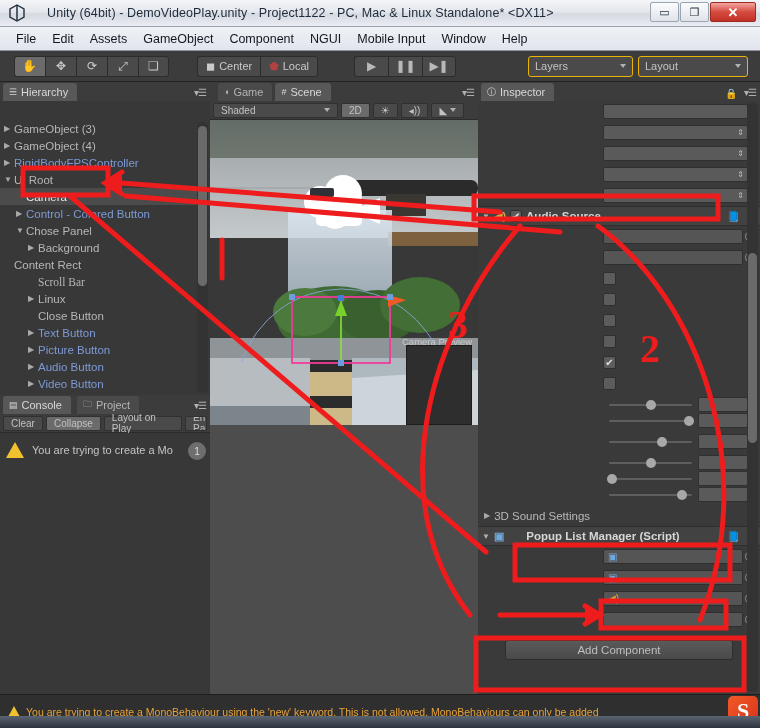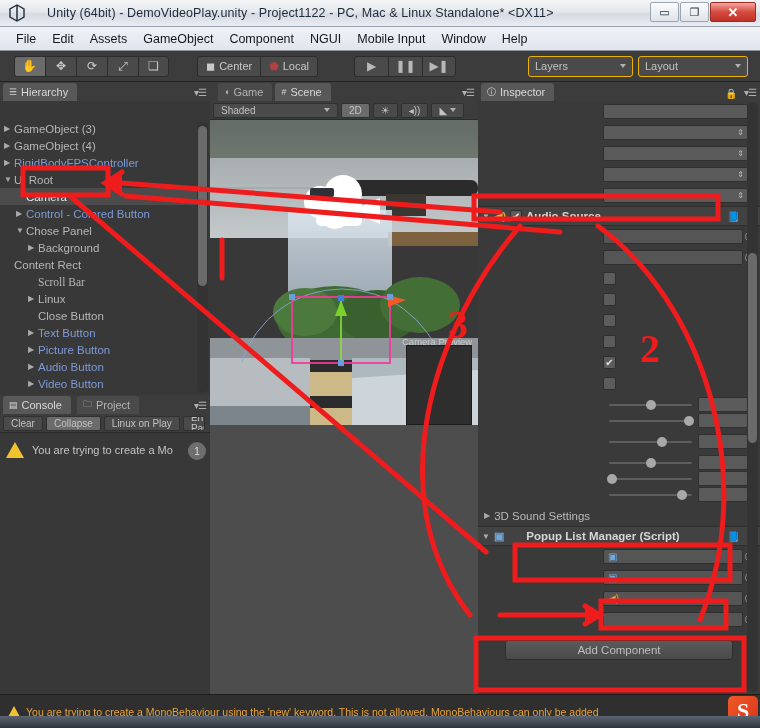--- a/index.html
+++ b/index.html
@@ -578,21 +578,21 @@
         <span class="ptab-menu">▾☰</span>
       </div>
       <div class="panel-toolbar">
         <div class="mini-btn">
           <span>Clear</span>
           </div>
         <div class="mini-btn on">
           <span>Collapse</span>
           </div>
         <div class="mini-btn">
-          <span>Linux on Play</span>
+          <span>Layout on Play</span>
           </div>
         <div class="mini-btn" style="overflow:hidden;max-width:22px">
           <span>Error Pause</span>
           </div>
       </div>
       <div class="console-list">
         <div class="console-row">
           <div class="warn-tri"></div>
           <span>You are trying to create a Mo</span>
           <span class="badge-count">1</span>

